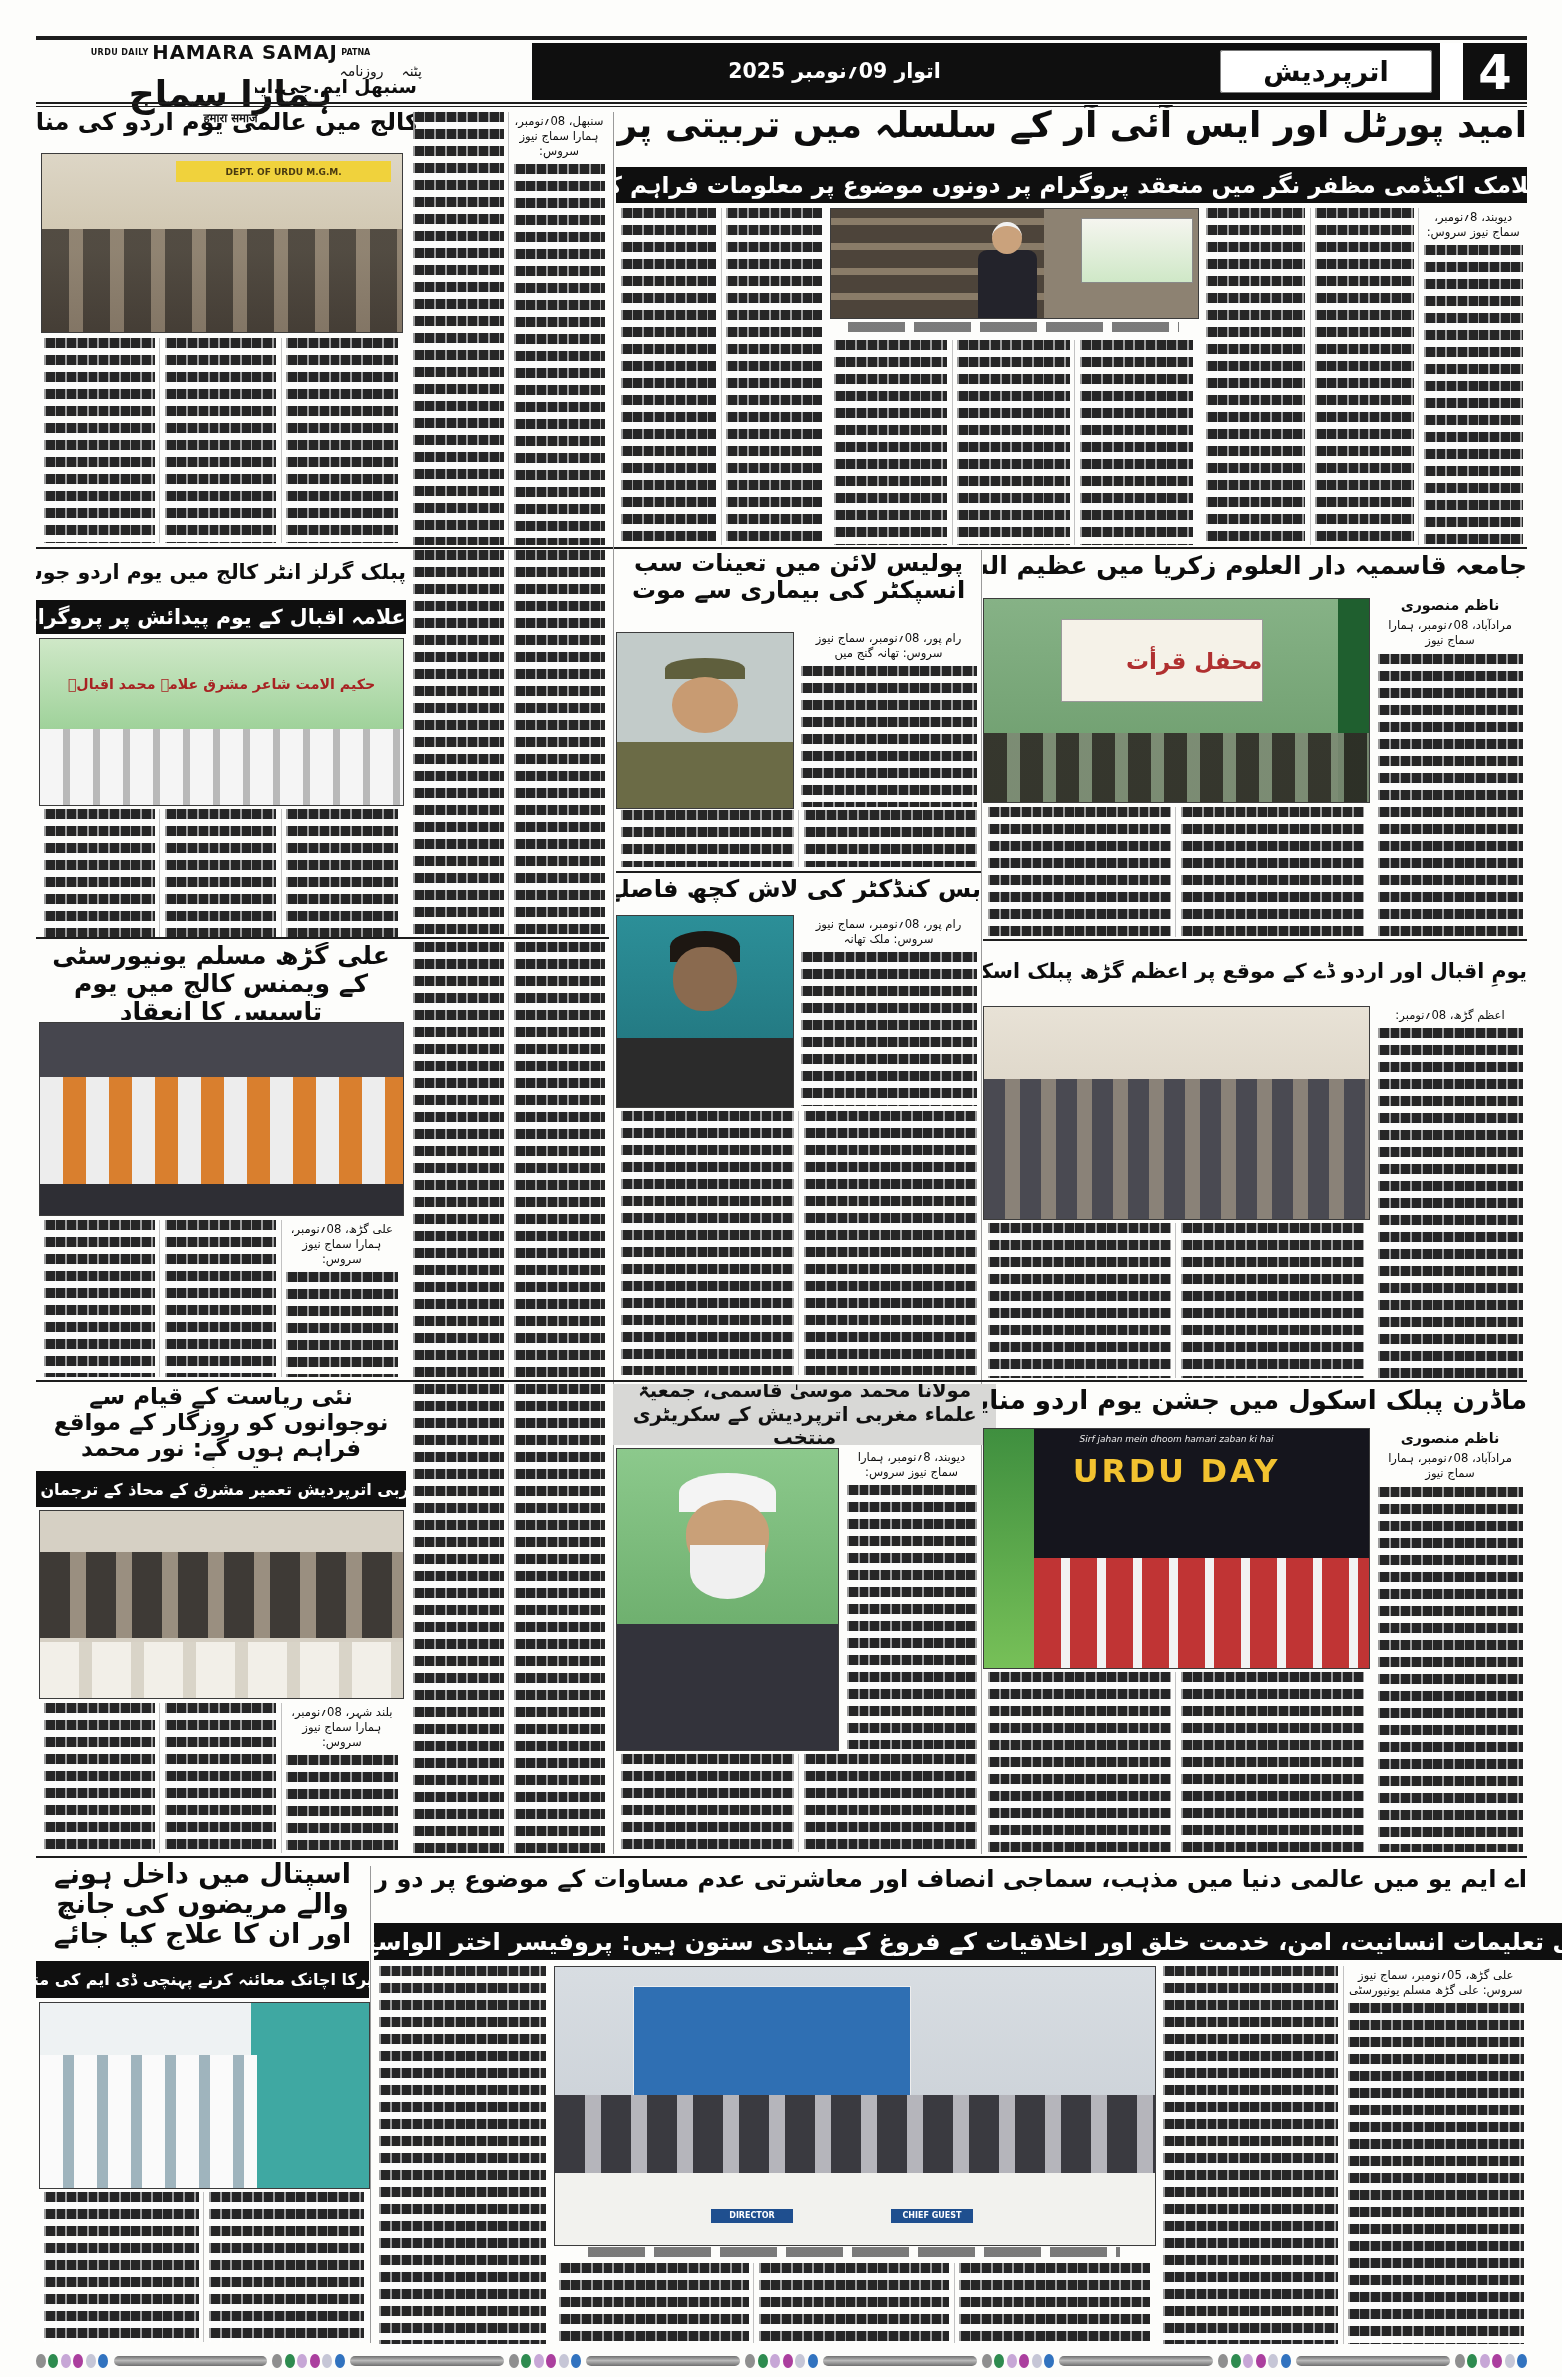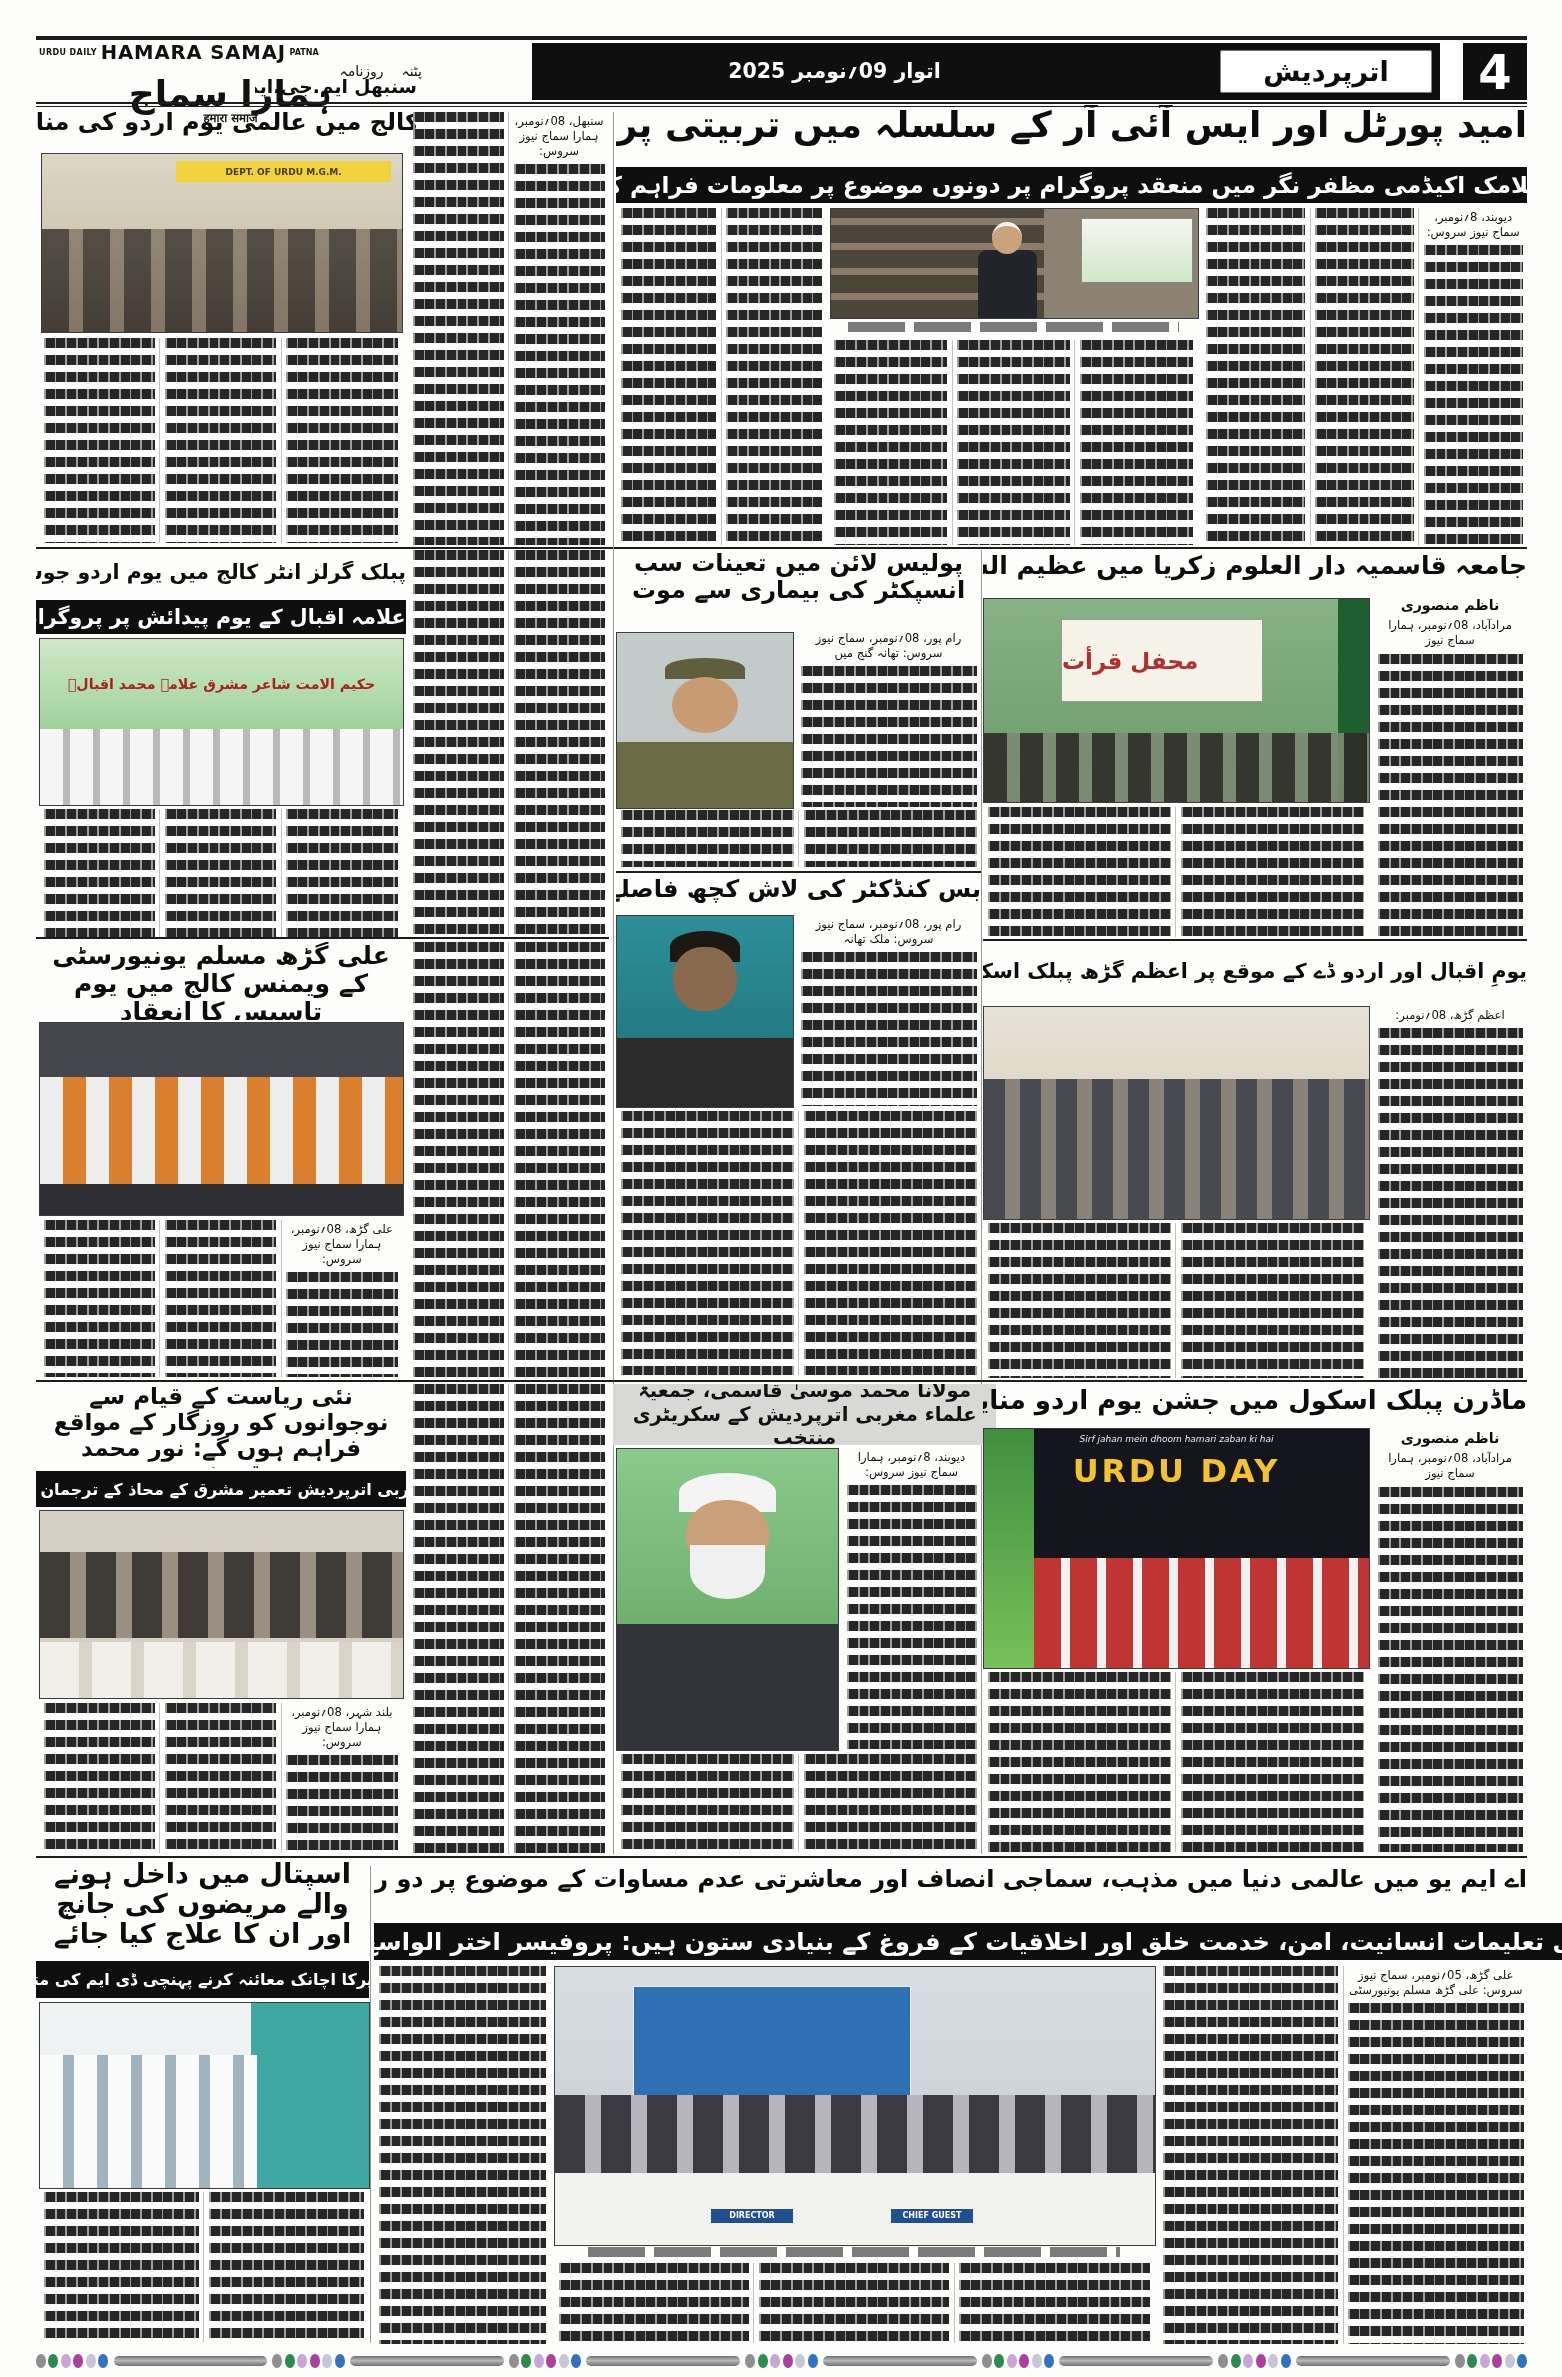--- a/index.html
+++ b/index.html
@@ -43,21 +43,21 @@
   .fdots{display:flex;gap:2.7px;align-items:center}
   .fdot{width:9.8px;height:14.2px;border-radius:50%;display:inline-block}
   .fbar{flex:1;height:10.7px;border-radius:5.3px;background:linear-gradient(180deg,#6f6f6f,#b9b9b9 45%,#6f6f6f)}
 </style>
 </head>
 <body>
 
 <div class="rule" style="left:36px;top:36px;width:1491px;height:3.6px"></div>
 
 <div class="abs" style="left:39px;top:41px;width:383px;height:64px">
-  <div class="mh-row1" style="justify-content:flex-start">
+  <div class="mh-row1" style="justify-content:center">
     <span class="mh-kicker">URDU DAILY</span>
     <span class="mh-title-en">HAMARA SAMAJ</span>
     <span class="mh-city">PATNA</span>
   </div>
   <div class="mh-small-ur">
     <span>پٹنہ</span>
     &nbsp;&nbsp;
     <span>روزنامہ</span>
   </div>
   <div class="mh-title-ur">ہمارا سماج</div>
@@ -223,21 +223,21 @@
       <div class="tl"></div>
     </div>
   <div class="col">
       <div class="tl"></div>
     </div>
 </div>
 
 <div class="hl nw" style="left:983px;top:552px;width:544px;height:39px;font-size:25px">جامعہ قاسمیہ دار العلوم زکریا میں عظیم الشان محفل قرات</div>
 <div class="photo" style="left:983px;top:598px;width:385px;height:203px;background:linear-gradient(180deg,#86b286,#6a9a6a)">
   <div class="ph" style="right:0;top:0;width:8%;height:100%;background:#1f5f2f"></div>
-  <div class="ph" style="left:20%;top:10%;width:52%;height:40%;background:#f5f2e8;border:0.9px solid #999;display:flex;align-items:center;justify-content:flex-start">
+  <div class="ph" style="left:20%;top:10%;width:52%;height:40%;background:#f5f2e8;border:0.9px solid #999;display:flex;align-items:center;justify-content:flex-end">
     <span class="u" style="color:#b03030;font-weight:bold;font-size:23px">محفل قرأت</span>
   </div>
   <div class="ph" style="left:0;bottom:0;right:0;height:34%;background:repeating-linear-gradient(90deg,#2f2b26 0 23px,#7d8a74 23px 36px);opacity:.9"></div>
 </div>
 <div class="cols" style="left:1373px;top:595px;width:154px;height:342px">
   <div class="col">
     <div class="byline">ناظم منصوری</div>
     <div class="dateline">مرادآباد، 08؍نومبر، ہمارا سماج نیوز</div>
     <div class="tl"></div>
   </div>

